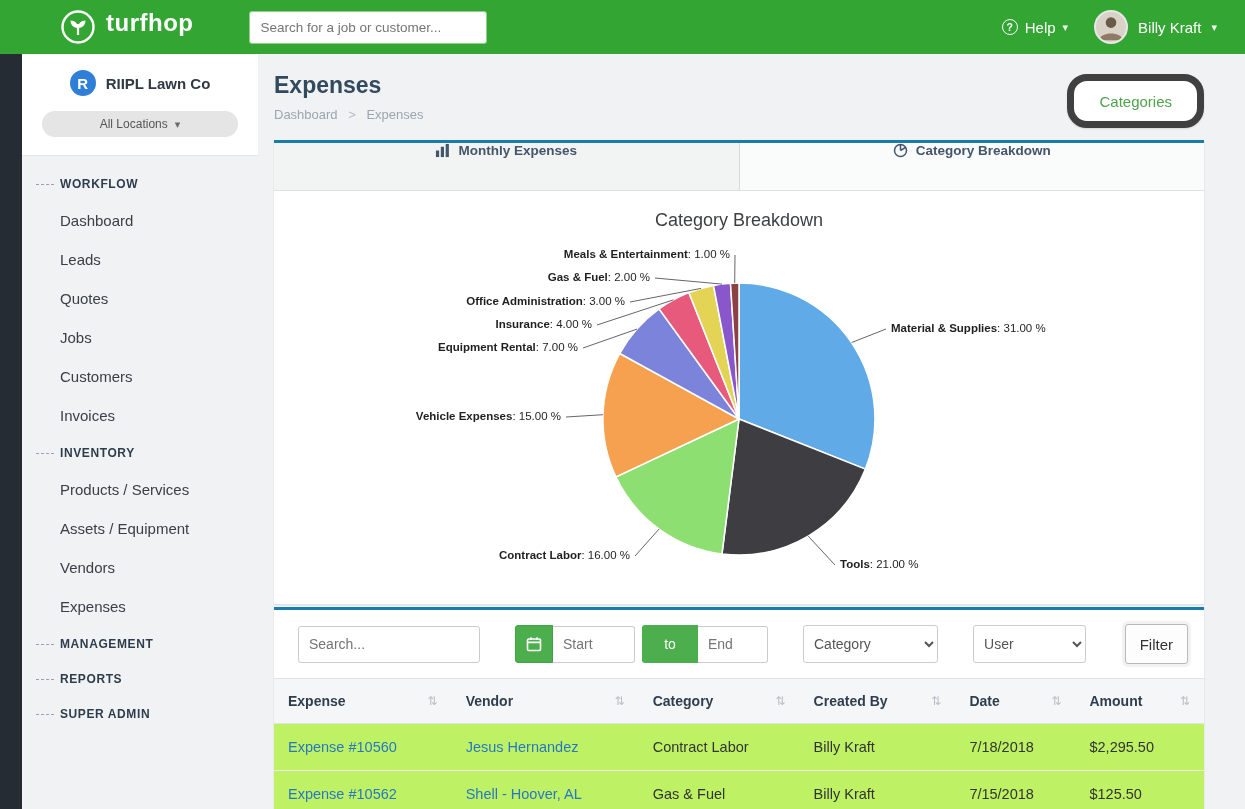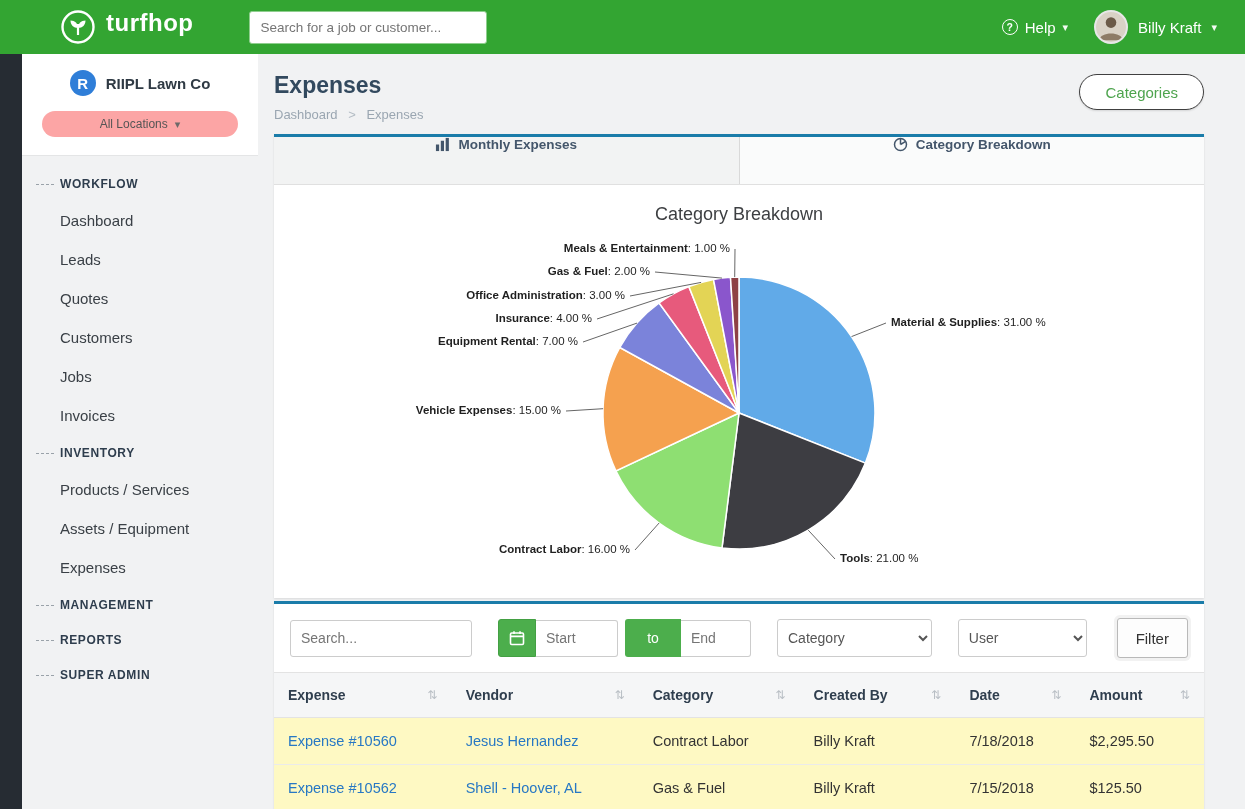--- a/index.html
+++ b/index.html
@@ -35,59 +35,59 @@
   .left-rail { position:absolute; left:0; top:54px; bottom:0; width:22px; background:#262c33; }
   .sidebar { position:absolute; left:22px; top:54px; bottom:0; width:236px; }
   .sidebar-top { background:#fff; padding:16px 20px 18px; border-bottom:1px solid #e4e5e6; }
   .company-row { display:flex; align-items:center; gap:10px; justify-content:center; }
   .company-badge {
     width:26px; height:26px; border-radius:50%; background:#2f7ed8; color:#fff;
     font-size:15px; font-weight:bold; display:flex; align-items:center; justify-content:center;
   }
   .company-name { font-size:15px; font-weight:bold; color:#2f3a44; }
   .location-pill {
-    margin-top:15px; background:#fca5a5; border-radius:14px; height:26px;
+    margin-top:15px; background:#e5e5e5; border-radius:14px; height:26px;
     display:flex; align-items:center; justify-content:center; gap:7px;
     font-size:12px; color:#555; cursor:pointer;
   }
   .location-pill .chev { color:#666; }
   .sidebar-nav { padding:10px 12px 0; }
   .nav-section {
     display:flex; align-items:center; padding:11px 16px 10px 2px;
     font-size:12px; font-weight:bold; letter-spacing:.6px; color:#2e3d4d; cursor:pointer;
   }
   .connector { width:18px; border-top:1px dashed #9aa2a9; margin-right:6px; display:inline-block; }
   .nav-item { padding:11px 16px 11px 26px; font-size:15px; color:#3a4046; cursor:pointer; }
   
   .main { position:absolute; left:258px; top:54px; right:0; bottom:0; padding:16px 0 0 16px; }
   .content { width:930px; }
   .page-head { display:flex; justify-content:space-between; align-items:flex-start; margin-bottom:12px; }
   .page-title { font-size:23px; font-weight:bold; color:#32495e; margin:2px 0 8px; }
   .breadcrumb { font-size:13px; color:#9aa6b1; }
   .breadcrumb .sep { margin:0 7px; color:#b3bcc4; }
   .head-actions { display:flex; gap:8px; padding-top:4px; }
   .pill-btn {
-    height:36px; border-radius:20px; border:1px solid #404040; color:#4ea44e;
+    height:54px; border-radius:20px; border:7px solid #404040; color:#4ea44e;
     background:#fff; font-size:15px; padding:0 25px; cursor:pointer;
     box-shadow:0 1px 2px rgba(0,0,0,.12); font-family:inherit;
   }
   
   .card { background:#fff; border-top:3px solid #1a7ca9; box-shadow:0 1px 2px rgba(0,0,0,.10); }
   .tabs { display:flex; height:48px; border-bottom:1px solid #e0e0e0; }
   .tab {
     flex:1; display:flex; align-items:flex-start; justify-content:center; gap:8px;
     font-size:13.5px; font-weight:bold; color:#44566b; background:#f2f3f3; cursor:pointer;
   }
   .tab:first-child { border-right:1px solid #d9d9d9; }
   .tab.active { background:#fafbfb; }
   .chart-area { height:413px; position:relative; }
   .chart-title { text-align:center; font-size:18px; color:#3d3f42; padding:19px 0 3px; }
   
   .card2 { margin-top:3px; background:#fff; border-top:3px solid #1a7ca9; box-shadow:0 1px 2px rgba(0,0,0,.10); }
-  .filter-row { display:flex; align-items:center; padding:14px 16px; gap:26px; }
+  .filter-row { display:flex; align-items:center; padding:14px 16px; gap:35px;margin-left:8px; }
   .f-input {
     height:37px; border:1px solid #ccc; border-radius:3px; padding:0 10px;
     font-size:14px; color:#444; outline:none; font-family:inherit;
   }
   .search-f { width:182px; }
   .date-group { display:flex; align-items:center; }
   .cal-btn {
     width:38px; height:38px; background:#4cae4c; border:1px solid #43a043;
     border-radius:3px 0 0 3px; display:flex; align-items:center; justify-content:center; cursor:pointer;
   }
@@ -108,21 +108,21 @@
     font-size:15px; color:#333; cursor:pointer; box-shadow:0 0 0 3px #f2f2f2; margin-left:4px; font-family:inherit;
   }
   
   table { width:100%; border-collapse:collapse; }
   thead th {
     background:#f5f6f7; border-top:1px solid #e3e3e3; border-bottom:1px solid #e3e3e3;
     text-align:left; padding:14px; font-size:14px; color:#2f3e4e; cursor:pointer;
   }
   thead th .th-inner { display:flex; align-items:center; justify-content:space-between; }
   .sort-ic { color:#b8bec4; font-size:12px; font-weight:normal; margin-left:8px; }
-  tbody td { padding:15px 14px; border-bottom:1px solid #ebebeb; font-size:14.5px; color:#333; background:#fef9c3; }
+  tbody td { padding:15px 14px; border-bottom:1px solid #ebebeb; font-size:14.5px; color:#333; background:#bef264; }
   td a { color:#2778c4; text-decoration:none; cursor:pointer; }
 </style>
 </head>
 <body>
 
 <header class="app-header">
   <div class="logo">
     <svg class="logo-circle" viewBox="0 0 36 36">
       <circle cx="18" cy="18" r="15.5" fill="none" stroke="#fff" stroke-width="2.4"></circle>
       <path d="M18 26 V15" stroke="#fff" stroke-width="2.2" fill="none"></path>
@@ -164,29 +164,30 @@
     </div>
   </div>
   <nav class="sidebar-nav">
       <div class="nav-section">
         <span class="connector"></span>
         <span>WORKFLOW</span>
       </div>
       <div class="nav-item">Dashboard</div>
       <div class="nav-item">Leads</div>
       <div class="nav-item">Quotes</div>
+      <div class="nav-item">Jobs</div>
       <div class="nav-item">Customers</div>
-      <div class="nav-item">Jobs</div>
       <div class="nav-item">Invoices</div>
       <div class="nav-section">
         <span class="connector"></span>
         <span>INVENTORY</span>
       </div>
       <div class="nav-item">Products / Services</div>
       <div class="nav-item">Assets / Equipment</div>
+      <div class="nav-item">Vendors</div>
       <div class="nav-item">Expenses</div>
       <div class="nav-section">
         <span class="connector"></span>
         <span>MANAGEMENT</span>
       </div>
       <div class="nav-section">
         <span class="connector"></span>
         <span>REPORTS</span>
       </div>
       <div class="nav-section">

